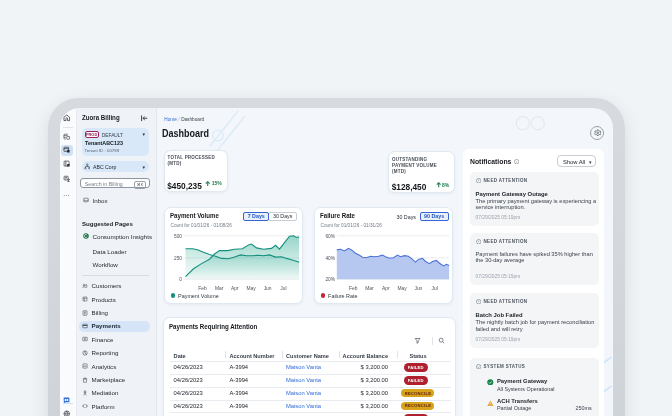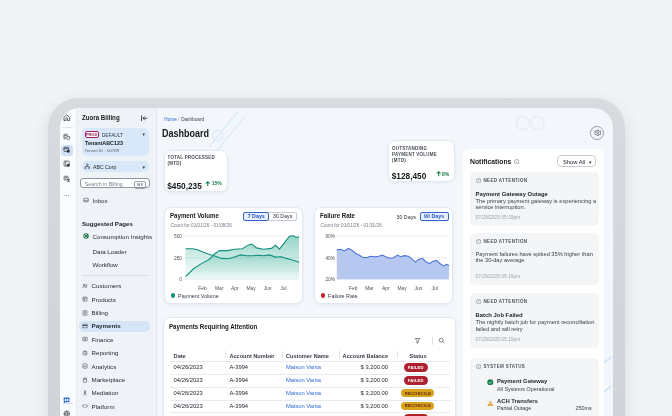--- a/index.html
+++ b/index.html
@@ -270,21 +270,21 @@
             <circle cx="12" cy="12" r="2.6"></circle>
           </svg>
       </div>
       <div class="card" style="left:6.7px;top:41.6px;width:64px;height:42px;">
         <div class="kpit">TOTAL PROCESSED<br>(MTD)</div>
         <div class="kpiv">$450,235</div>
         <div class="kpid up"><svg width="5.4" height="5.8" viewBox="0 0 12 13" fill="none" stroke="#2d8a5c" stroke-width="2.6">
               <path d="M6 12 V2.2 M1.6 6 L6 1.6 L10.4 6"></path>
             </svg>15%</div>
       </div>
-      <div class="card" style="left:231.2px;top:32px;width:67px;height:42px;">
+      <div class="card" style="left:231.2px;top:43px;width:67px;height:42px;">
         <div class="kpit">OUTSTANDING<br>PAYMENT VOLUME<br>(MTD)</div>
         <div class="kpiv">$128,450</div>
         <div class="kpid up"><svg width="5.4" height="5.8" viewBox="0 0 12 13" fill="none" stroke="#2d8a5c" stroke-width="2.6">
               <path d="M6 12 V2.2 M1.6 6 L6 1.6 L10.4 6"></path>
             </svg>8%</div>
       </div>
       <div class="card" id="pvcard" style="left:6.5px;top:99px;width:139.2px;height:96.5px;">
         <div class="ctitle">Payment Volume</div>
         <div class="seg" style="left:78.6px;">
           <div class="segbtn segsel">7 Days</div>

